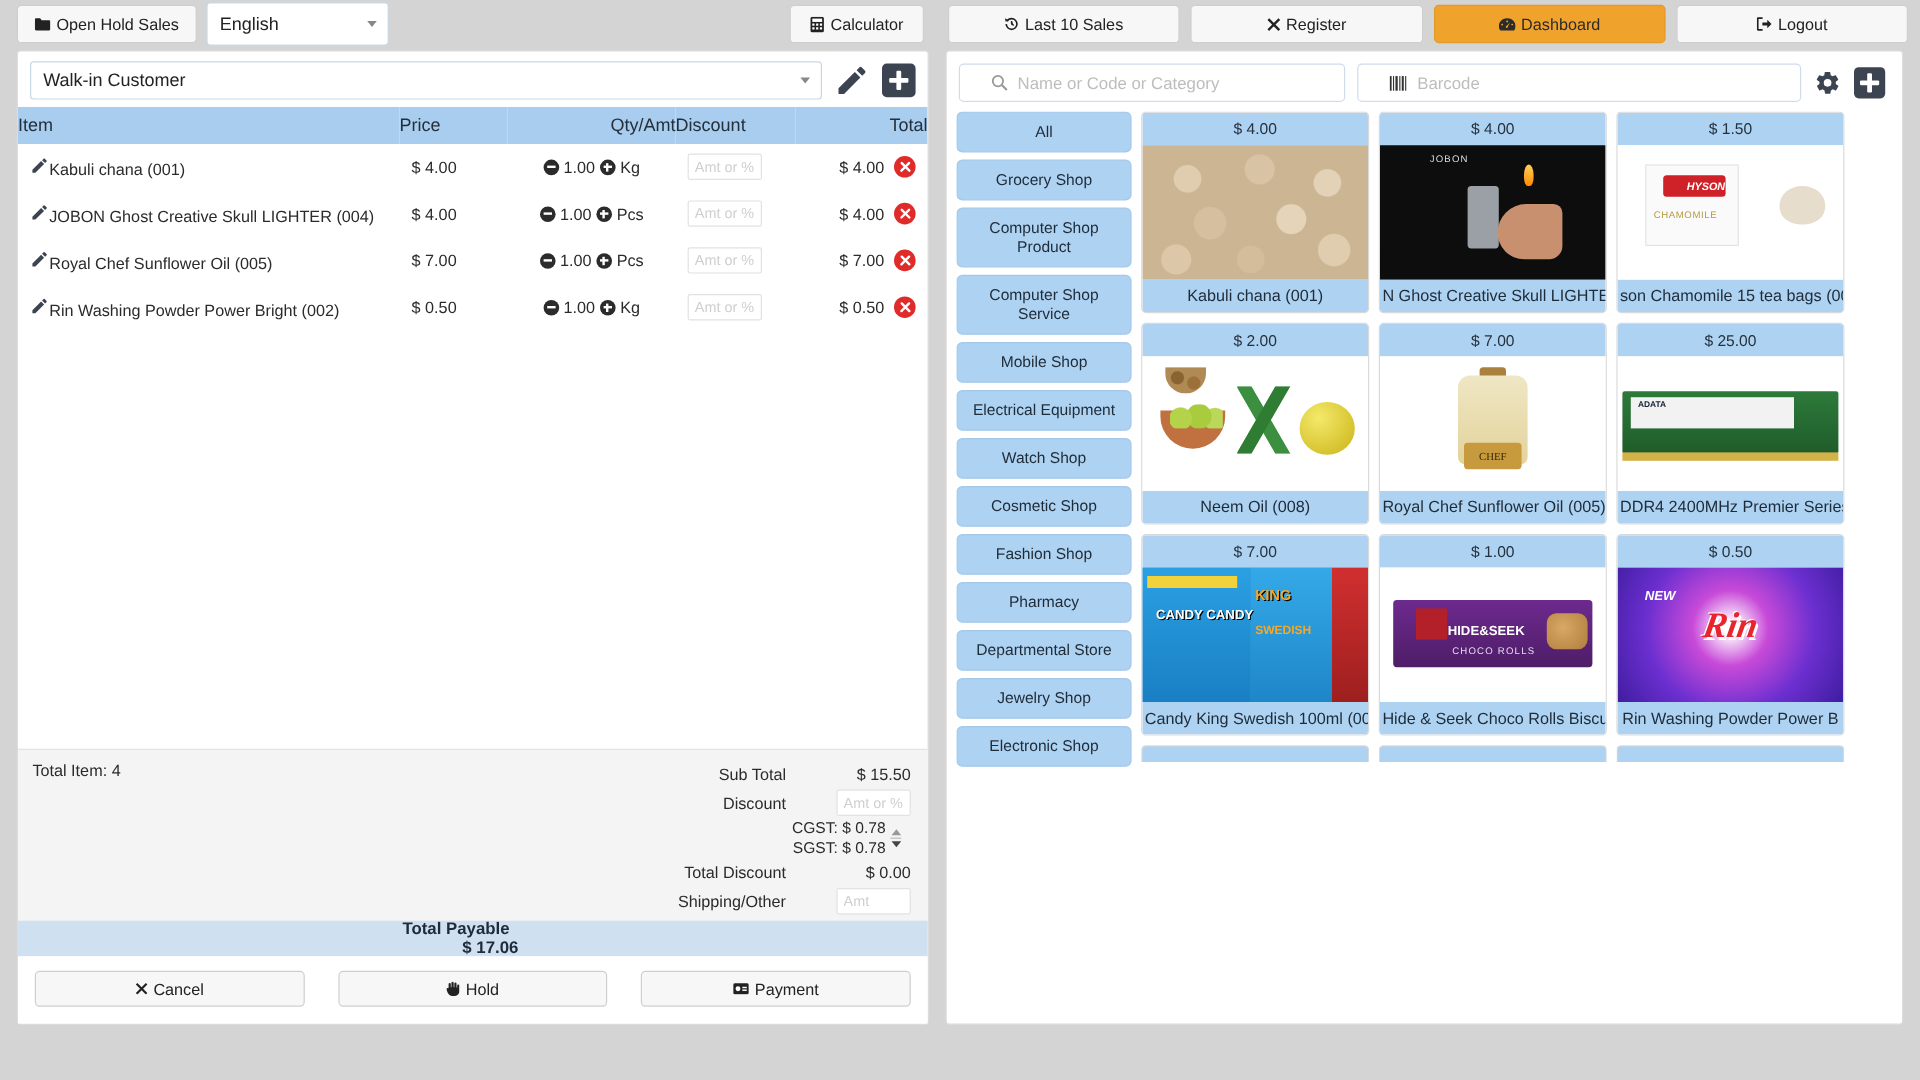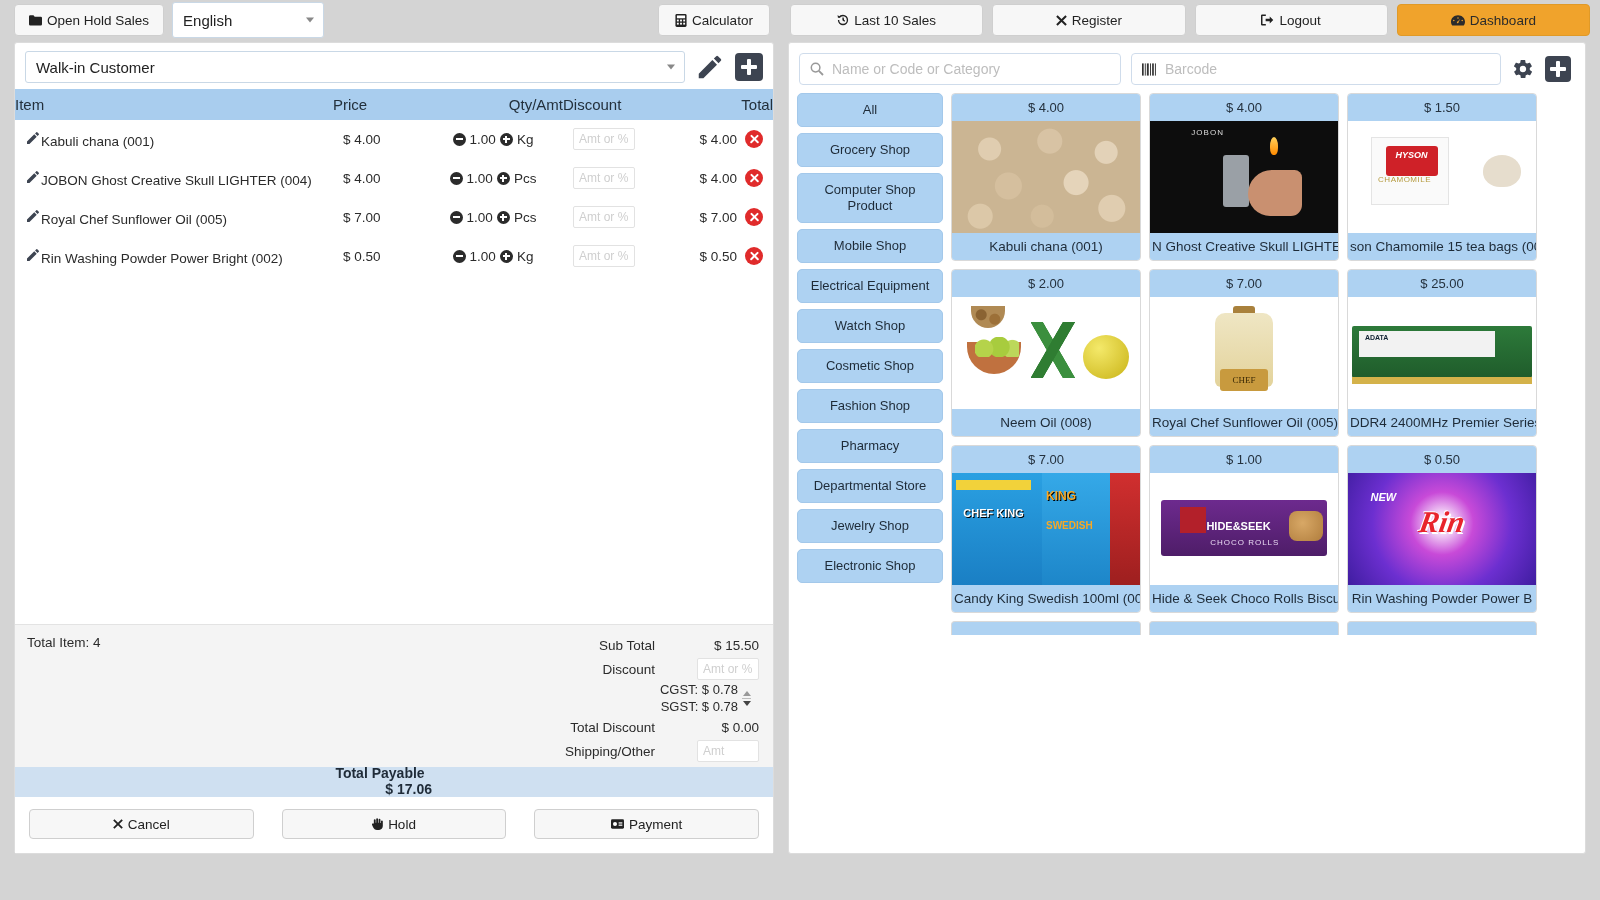--- a/index.html
+++ b/index.html
@@ -254,21 +254,21 @@
     border-radius: 3px;
     overflow: hidden;
   }
   .search-row {
     display: flex; align-items: center;
     gap: 10px; padding: 10px 10px 8px 10px;
   }
   .search-box {
     height: 32px; border: 1px solid #cfdceb; border-radius: 4px;
     background: #fff; display: flex; align-items: center;
-    gap: 8px; padding: 0 10px;
+    gap: 8px; padding: 0 26px;
   }
   #product-search-box { width: 322px; }
   #barcode-box { width: 370px; }
   .search-box input {
     border: none; outline: none; flex: 1;
     font-size: 14px; color: #333;
     font-family: "Liberation Sans", sans-serif;
     background: transparent;
   }
   .search-box input::placeholder { color: #bdbdbd; }
@@ -364,21 +364,21 @@
     radial-gradient(circle at 48% 85%, #d3bd9b 11px, transparent 12px),
     radial-gradient(circle at 85% 78%, #e0cdb0 13px, transparent 14px),
     #cbb593; }
   .img-lighter { background: #0d0d0d; position: relative; }
   .img-lighter .body { position: absolute; left: 46%; top: 30%; width: 26px; height: 52px; background: #9aa0a6; border-radius: 3px; transform: translateX(-50%); }
   .img-lighter .flame { position: absolute; left: 64%; top: 14%; width: 8px; height: 18px; background: linear-gradient(#ffd15c, #ff8a00); border-radius: 50% 50% 40% 40%; }
   .img-lighter .hand { position: absolute; left: 52%; top: 44%; width: 54px; height: 46px; background: #c99070; border-radius: 26px 8px 12px 24px; }
   .img-lighter .brand { position: absolute; left: 22%; top: 6%; color: #ddd; font-size: 8px; letter-spacing: 1px; }
   .img-tea { background: #fff; position: relative; }
   .img-tea .box { position: absolute; left: 12%; top: 14%; width: 78px; height: 68px; background: #fafafa; border: 1px solid #e4e4e4; }
-  .img-tea .logo { position: absolute; left: 20%; top: 22%; width: 52px; height: 30px; background: #cf2128; border-radius: 3px; color:#fff; font-size:9px; text-align:center; line-height:18px; font-style: italic; font-weight: bold;}
+  .img-tea .logo { position: absolute; left: 20%; top: 22%; width: 52px; height: 18px; background: #cf2128; border-radius: 3px; color:#fff; font-size:9px; text-align:right; line-height:18px; font-style: italic; font-weight: bold;}
   .img-tea .txt { position: absolute; left: 16%; top: 48%; font-size: 8px; color: #b59a3e; letter-spacing: .5px; }
   .img-tea .cup { position: absolute; right: 8%; top: 30%; width: 38px; height: 32px; background: #e6ddcd; border-radius: 50% 50% 45% 45%; }
   .img-neem { background: #fff; position: relative; }
   .img-neem .bowl { position: absolute; left: 8%; top: 40%; width: 54px; height: 32px; background: #c0713f; border-radius: 0 0 28px 28px; }
   .img-neem .fruit { position: absolute; left: 12%; top: 36%; width: 44px; height: 20px; background:
      radial-gradient(circle at 20% 60%, #b5d34a 9px, transparent 10px),
      radial-gradient(circle at 55% 50%, #a8cc3e 10px, transparent 11px),
      radial-gradient(circle at 85% 62%, #bcd85a 9px, transparent 10px); }
   .img-neem .leaf { position: absolute; left: 42%; top: 22%; width: 46px; height: 56px; background:
      linear-gradient(120deg, transparent 40%, #2f7d32 41%, #2f7d32 56%, transparent 57%),
@@ -454,32 +454,32 @@
           <path stroke="#222" stroke-width="1.4" d="M7 4.2V7l2 1.4"></path>
         </svg>
       <span>Last 10 Sales</span>
     </div>
     <div class="btn">
       <svg width="11" height="11" viewBox="0 0 12 12">
           <path stroke="#222" stroke-width="2.2" d="M1 1l10 10M11 1L1 11"></path>
         </svg>
       <span>Register</span>
     </div>
+    <div class="btn btn-active">
+      <svg width="14" height="11" viewBox="0 0 16 12">
+          <path fill="#2b2b2b" d="M8 0C3.6 0 0 3.3 0 7.4c0 1.6.5 3.1 1.5 4.3h13C15.5 10.5 16 9 16 7.4 16 3.3 12.4 0 8 0zm0 2.2c.5 0 .9.4.9.9s-.4.9-.9.9-.9-.4-.9-.9.4-.9.9-.9zM3.2 5.1c.5 0 .9.4.9.9s-.4.9-.9.9-.9-.4-.9-.9.4-.9.9-.9zm9.6 0c.5 0 .9.4.9.9s-.4.9-.9.9-.9-.4-.9-.9.4-.9.9-.9zM10.8 4L8.6 7.7a1 1 0 11-1-.6z"></path>
+        </svg>
+      <span>Dashboard</span>
+    </div>
     <div class="btn">
       <svg width="13" height="12" viewBox="0 0 14 12">
           <path fill="#222" d="M0 1.2A1.2 1.2 0 011.2 0h4v1.6H1.6v8.8h3.6V12h-4A1.2 1.2 0 010 10.8z"></path>
           <path fill="#222" d="M9.4 2.2l3.8 3.8-3.8 3.8V7.3H5V4.7h4.4z"></path>
         </svg>
       <span>Logout</span>
-    </div>
-    <div class="btn btn-active">
-      <svg width="14" height="11" viewBox="0 0 16 12">
-          <path fill="#2b2b2b" d="M8 0C3.6 0 0 3.3 0 7.4c0 1.6.5 3.1 1.5 4.3h13C15.5 10.5 16 9 16 7.4 16 3.3 12.4 0 8 0zm0 2.2c.5 0 .9.4.9.9s-.4.9-.9.9-.9-.4-.9-.9.4-.9.9-.9zM3.2 5.1c.5 0 .9.4.9.9s-.4.9-.9.9-.9-.4-.9-.9.4-.9.9-.9zm9.6 0c.5 0 .9.4.9.9s-.4.9-.9.9-.9-.4-.9-.9.4-.9.9-.9zM10.8 4L8.6 7.7a1 1 0 11-1-.6z"></path>
-        </svg>
-      <span>Dashboard</span>
     </div>
   </div>
 </div>
 
 <div class="left-panel">
 
   <div class="cust-row">
     <div class="cust-select">
       <span>Walk-in Customer</span>
       <i class="caret"></i>
@@ -656,20 +656,23 @@
         <div class="cat-btn">
           <span>All</span>
         </div>
         <div class="cat-btn">
           <span>Grocery Shop</span>
         </div>
         <div class="cat-btn">
           <span>Computer Shop Product</span>
         </div>
         <div class="cat-btn">
+          <span>Computer Shop Service</span>
+        </div>
+        <div class="cat-btn">
           <span>Mobile Shop</span>
         </div>
         <div class="cat-btn">
           <span>Electrical Equipment</span>
         </div>
         <div class="cat-btn">
           <span>Watch Shop</span>
         </div>
         <div class="cat-btn">
           <span>Cosmetic Shop</span>
@@ -746,21 +749,21 @@
           </div>
           <div class="prod-name">DDR4 2400MHz Premier Series</div>
         </div>
         <div class="prod-card">
           <div class="prod-price">$ 7.00</div>
           <div class="prod-img img-candy">
             <span class="p1"></span>
             <span class="p2"></span>
             <span class="p3"></span>
             <span class="yb"></span>
-            <span class="t1">CHEF KING</span>
+            <span class="t1">CANDY CANDY</span>
             <span class="t2">KING</span>
             <span class="t3">SWEDISH</span>
           </div>
           <div class="prod-name">Candy King Swedish 100ml (006</div>
         </div>
         <div class="prod-card">
           <div class="prod-price">$ 1.00</div>
           <div class="prod-img img-hide">
             <span class="wrap"></span>
             <span class="sq"></span>

